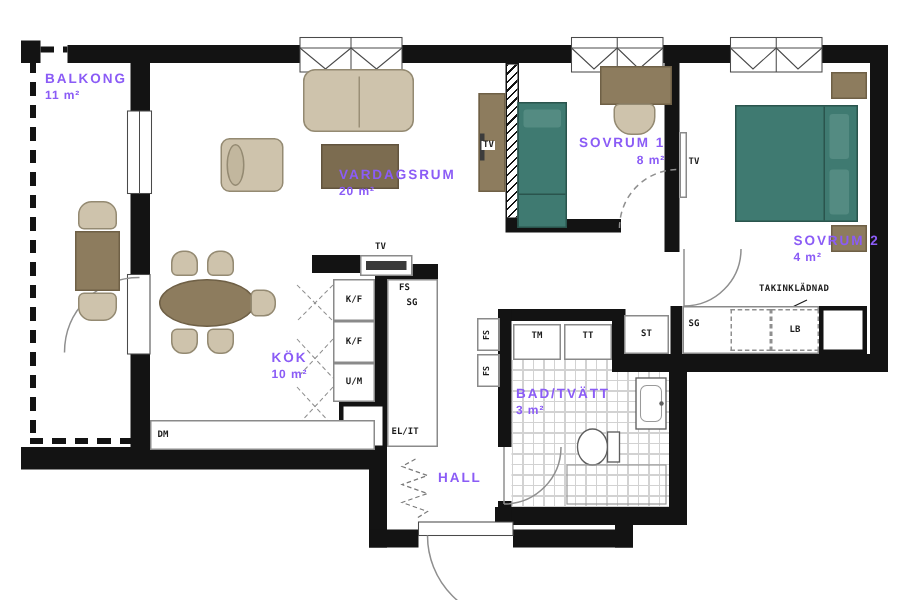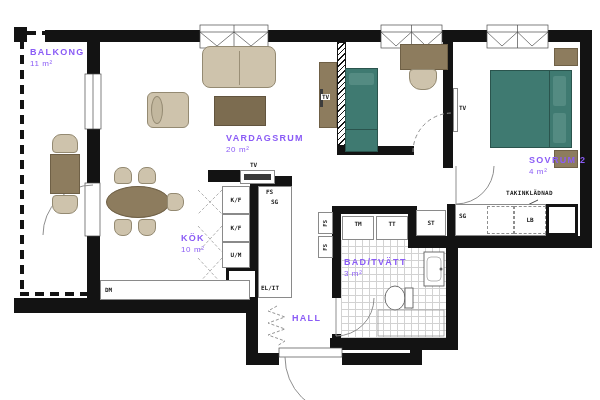--- a/index.html
+++ b/index.html
@@ -14,21 +14,21 @@
   .teal{position:absolute;background:#3f7a71;border:1px solid #2a544d}
   .box{position:absolute;background:#fff;border:1px solid #8a8a8a;
        display:flex;align-items:center;justify-content:center}
   .fx,.fx-c{font-family:"DejaVu Sans Mono",monospace;font-size:6px;font-weight:700;
        color:#1c1c1c;line-height:1;letter-spacing:0}
   .fx{position:absolute}
   .fxv{font-family:"DejaVu Sans Mono",monospace;font-size:5.5px;font-weight:700;color:#1c1c1c;
        writing-mode:vertical-rl;transform:rotate(180deg);line-height:1}
   .roomlbl{position:absolute;color:#8b5cf6;white-space:nowrap}
   .rname{font-size:9px;font-weight:700;letter-spacing:1.3px;line-height:1.4}
-  .rarea{font-size:8px;font-weight:400;letter-spacing:.6px}
+  .rarea{font-size:8px;font-weight:700;letter-spacing:.6px}
   .hatch{position:absolute;border:1px solid #131313;
          background:repeating-linear-gradient(135deg,#131313 0,#131313 1px,#fff 1px,#fff 4px)}
   .tile{position:absolute;
         background-image:repeating-linear-gradient(0deg,#d2d2d2 0,#d2d2d2 1px,transparent 1px,transparent 7px),
                          repeating-linear-gradient(90deg,#d2d2d2 0,#d2d2d2 1px,transparent 1px,transparent 7px)}
   .dashv{position:absolute;background:repeating-linear-gradient(180deg,#131313 0,#131313 9px,transparent 9px,transparent 15px)}
   .dashh{position:absolute;background:repeating-linear-gradient(90deg,#131313 0,#131313 9px,transparent 9px,transparent 15px)}
   svg.ovl{position:absolute;left:0;top:0;pointer-events:none}
   .shaft{position:absolute;background:#fff;border:3px solid #131313}
   .dbox{position:absolute;background:#fff;border:1px dashed #8f8f8f;
@@ -238,23 +238,27 @@
   <div class="dbox" style="left:514px;top:206px;width:32px;height:28px">
     <span class="fx-c">LB</span>
   </div>
   <div class="fx" style="left:459px;top:213px">SG</div>
   <div class="shaft" style="left:546px;top:204px;width:32px;height:32px"></div>
 
   <div class="roomlbl" style="left:30px;top:46px">
     <div class="rname">BALKONG</div>
     <div class="rarea">11 m²</div>
   </div>
-  <div class="roomlbl" style="left:226px;top:132px">
+  <div class="roomlbl" style="left:226px;top:110px">
     <div class="rname">VARDAGSRUM</div>
     <div class="rarea">20 m²</div>
+  </div>
+  <div class="roomlbl" style="left:386px;top:89px">
+    <div class="rname">SOVRUM 1</div>
+    <div class="rarea" style="text-align:right">8 m²</div>
   </div>
   <div class="roomlbl" style="left:529px;top:154px">
     <div class="rname">SOVRUM 2</div>
     <div class="rarea">4 m²</div>
   </div>
   <div class="roomlbl" style="left:181px;top:232px">
     <div class="rname">KÖK</div>
     <div class="rarea">10 m²</div>
   </div>
   <div class="roomlbl" style="left:344px;top:256px">

